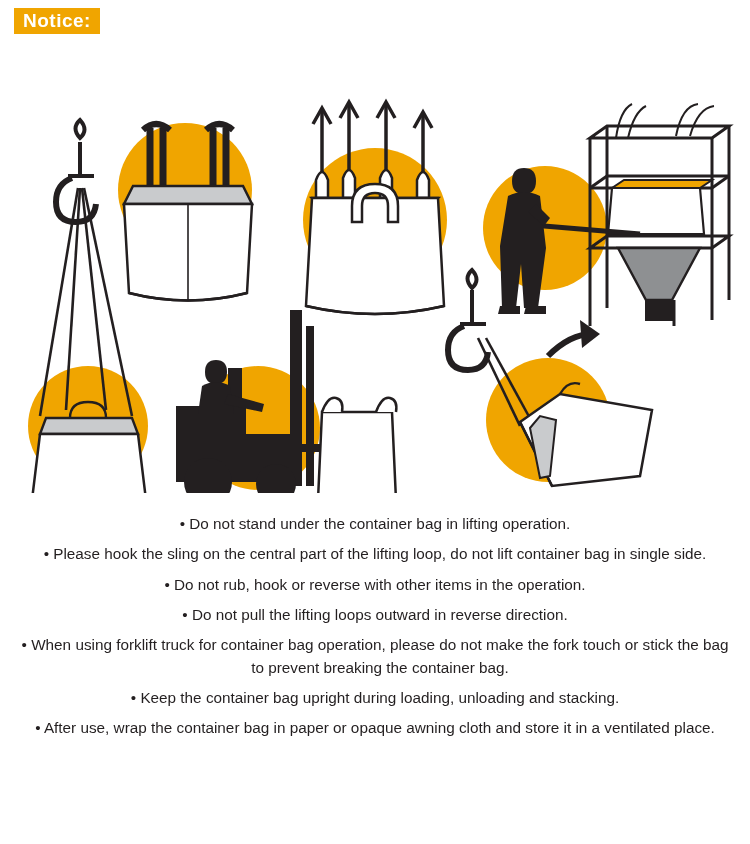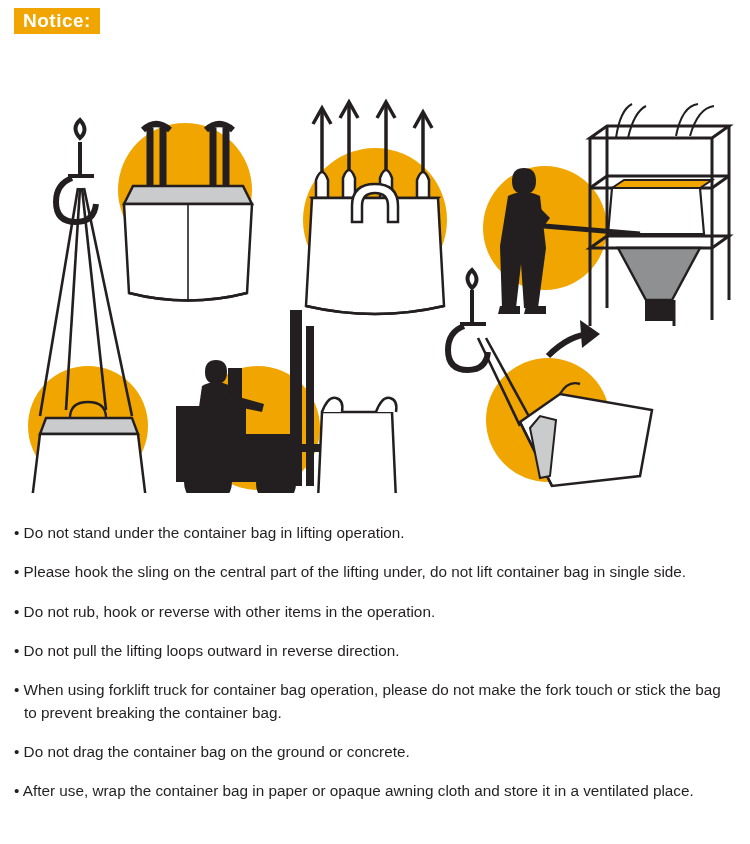--- a/index.html
+++ b/index.html
@@ -12,20 +12,21 @@
     height: 844px;
     font-family: "Liberation Sans", sans-serif;
     color: #231f20;
     position: relative;
     overflow: hidden;
   }
   .page {
     position: relative;
     width: 728px;
     height: 844px;
+    text-align: center;
   }
 
   
   .notice-bar {
     position: absolute;
     left: 14px;
     top: 8px;
     background: #f0a500;
     color: #ffffff;
     font-size: 19px;
@@ -51,21 +52,21 @@
   .rules {
     position: absolute;
     left: 14px;
     top: 505px;
     width: 722px;
   }
   .rule {
     font-size: 15.3px;
     line-height: 1.46;
     color: #231f20;
-    margin: 17px 0 4px 0;
+    margin: 8px 0 4px 0;
     text-indent: -10px;
     padding-left: 10px;
   }
   .bullet-dot {
     font-size: 15.3px;
   }
 </style>
 </head>
 <body>
 
@@ -221,21 +222,21 @@
         <path d="M520 384 L552 448" stroke="#231f20" stroke-width="2.5" fill="none"></path>
         <path d="M530 390 L540 378 L556 382 L550 438 L540 440 Z" fill="#c9cbcd" stroke="#231f20" stroke-width="2"></path>
         <path d="M560 356 q8 -14 20 -10" stroke="#231f20" stroke-width="2.4" fill="none"></path>
       </g>
 
     </svg>
   </div>
 
   <div class="rules">
     <p class="rule"><span class="bullet-dot">•</span> <span>Do not stand under the container bag in lifting operation.</span></p>
-    <p class="rule"><span class="bullet-dot">•</span> <span>Please hook the sling on the central part of the lifting under, do not lift container bag in single side.</span></p>
+    <p class="rule"><span class="bullet-dot">•</span> <span>Please hook the sling on the central part of the lifting loop, do not lift container bag in single side.</span></p>
     <p class="rule"><span class="bullet-dot">•</span> <span>Do not rub, hook or reverse with other items in the operation.</span></p>
     <p class="rule"><span class="bullet-dot">•</span> <span>Do not pull the lifting loops outward in reverse direction.</span></p>
     <p class="rule"><span class="bullet-dot">•</span> <span>When using forklift truck for container bag operation, please do not make the fork touch or stick the bag to prevent breaking the container bag.</span></p>
-    <p class="rule"><span class="bullet-dot">•</span> <span>Do not drag the container bag on the ground or concrete.</span></p>
+    <p class="rule"><span class="bullet-dot">•</span> <span>Keep the container bag upright during loading, unloading and stacking.</span></p>
     <p class="rule"><span class="bullet-dot">•</span> <span>After use, wrap the container bag in paper or opaque awning cloth and store it in a ventilated place.</span></p>
   </div>
 
 </div>
 
 </body></html>

